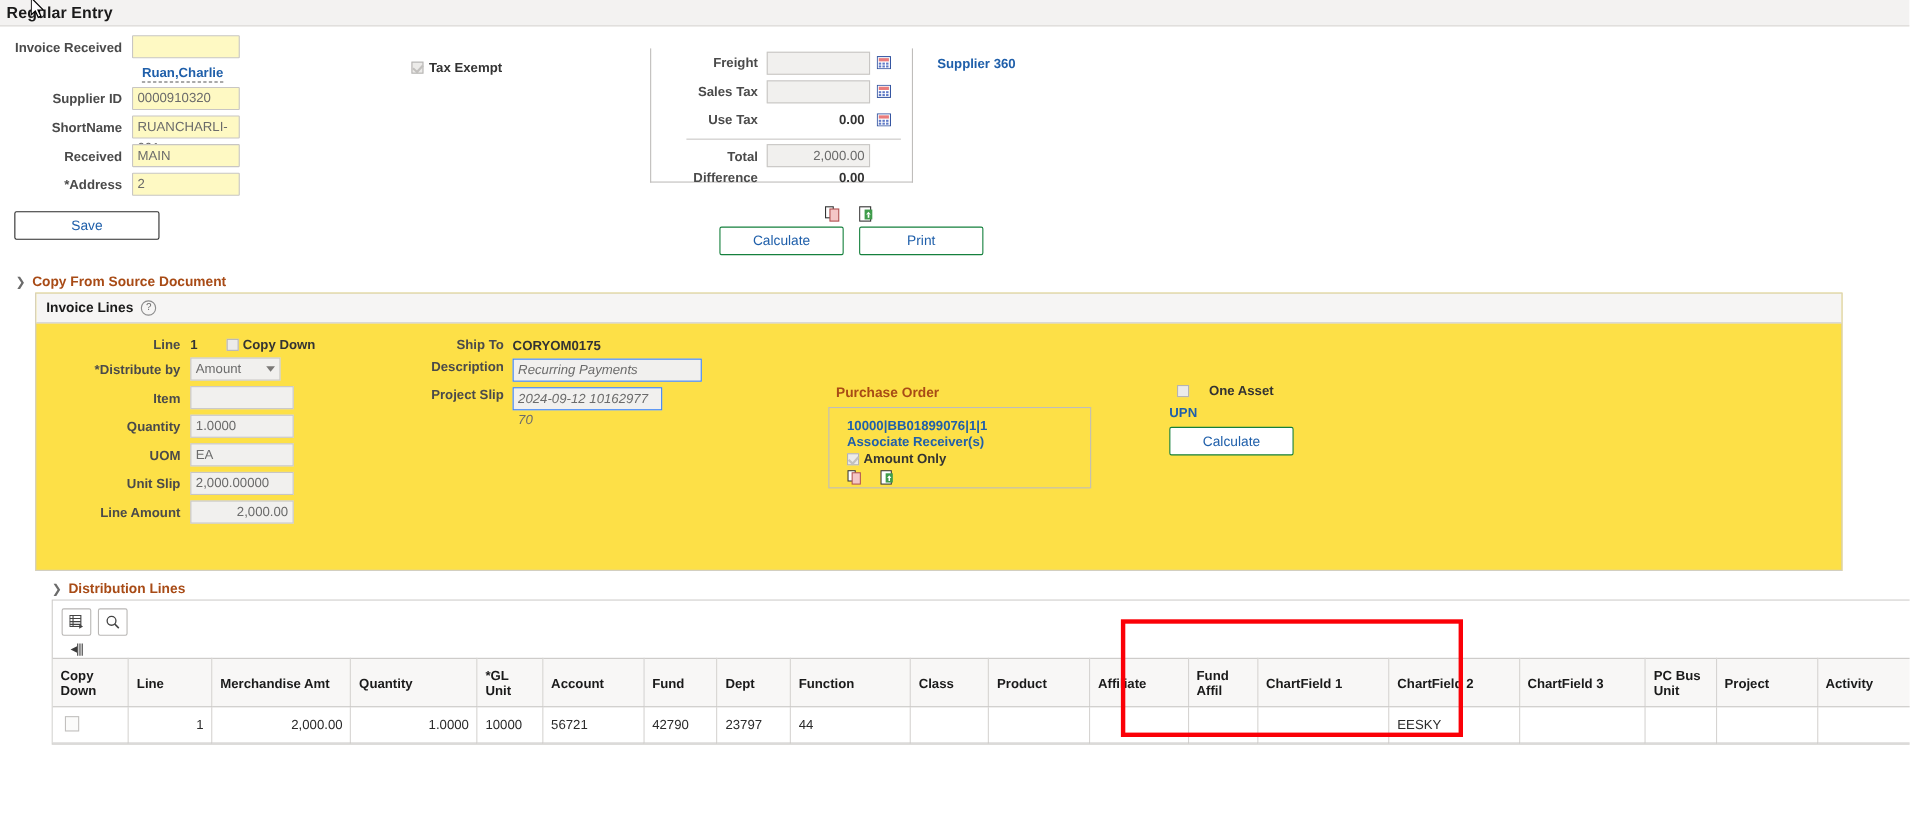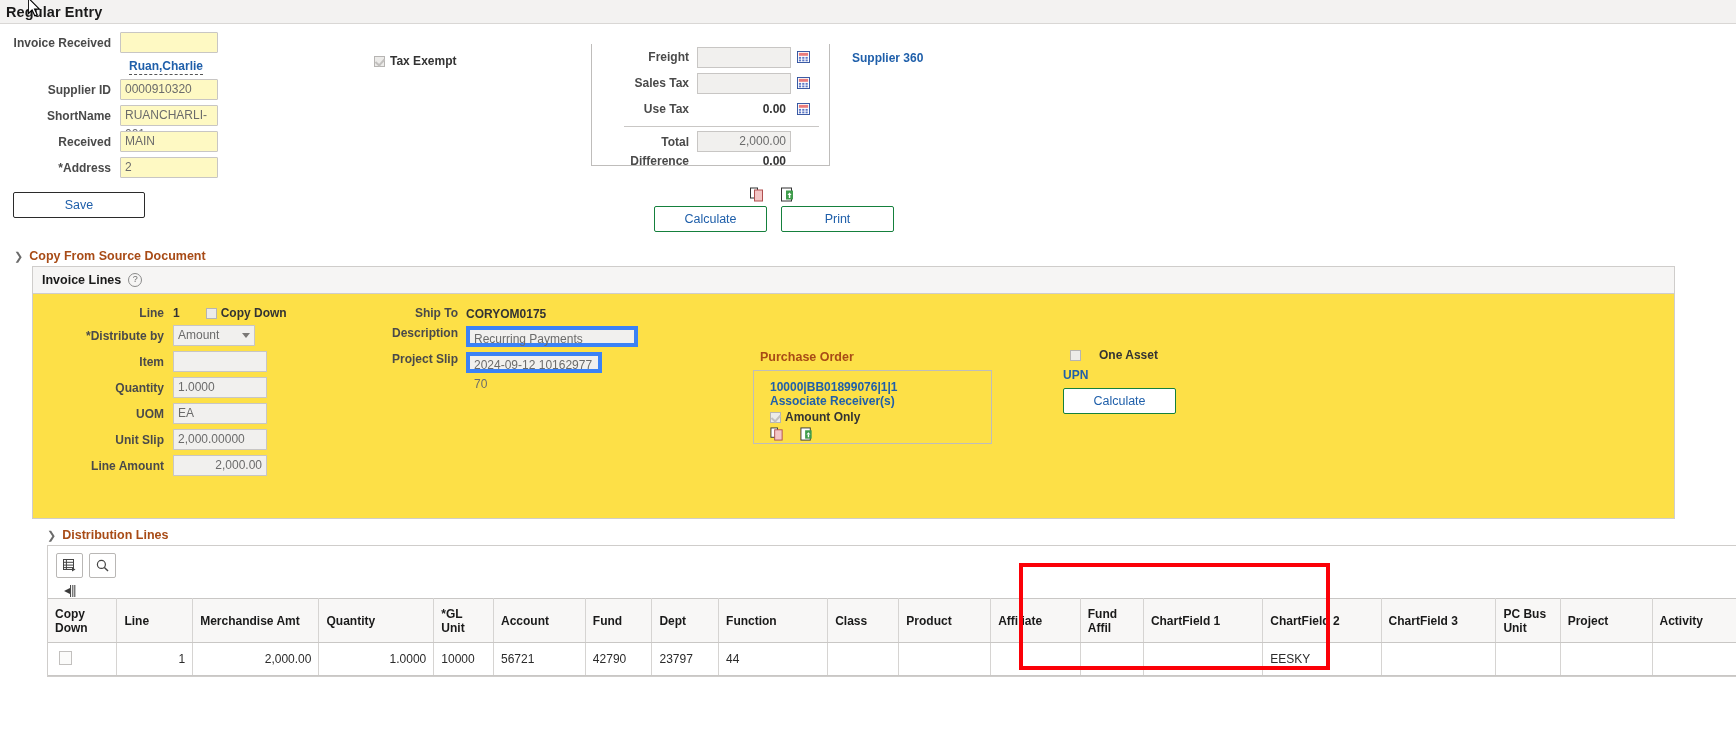--- a/index.html
+++ b/index.html
@@ -382,26 +382,27 @@
     font-weight: bold;
     font-size: 12px;
     color: #4a4a4a;
     box-sizing: border-box;
   }
   .ship-val { font-size: 12px; font-weight: bold; color: #333; padding-top: 1px;}
   .ship-box {
     width: 172px;
     height: 21px;
     background: #f1f0ee;
-    border: 4px solid #3b82f6;
+    border: 1px solid #3b82f6;
     box-sizing: border-box;
     font-size: 12px;
     color: #6b6b6b;
     padding: 0 4px;
     line-height: 19px;
+    font-style: italic;
   }
   .ship-box.narrow { width: 136px; }
 
   .po-section { position: absolute; left: 720px; top: 56px; }
   .po-title {
     color: #a84b16;
     font-weight: bold;
     font-size: 12.5px;
     margin-bottom: 6px;
     margin-left: 7px;

